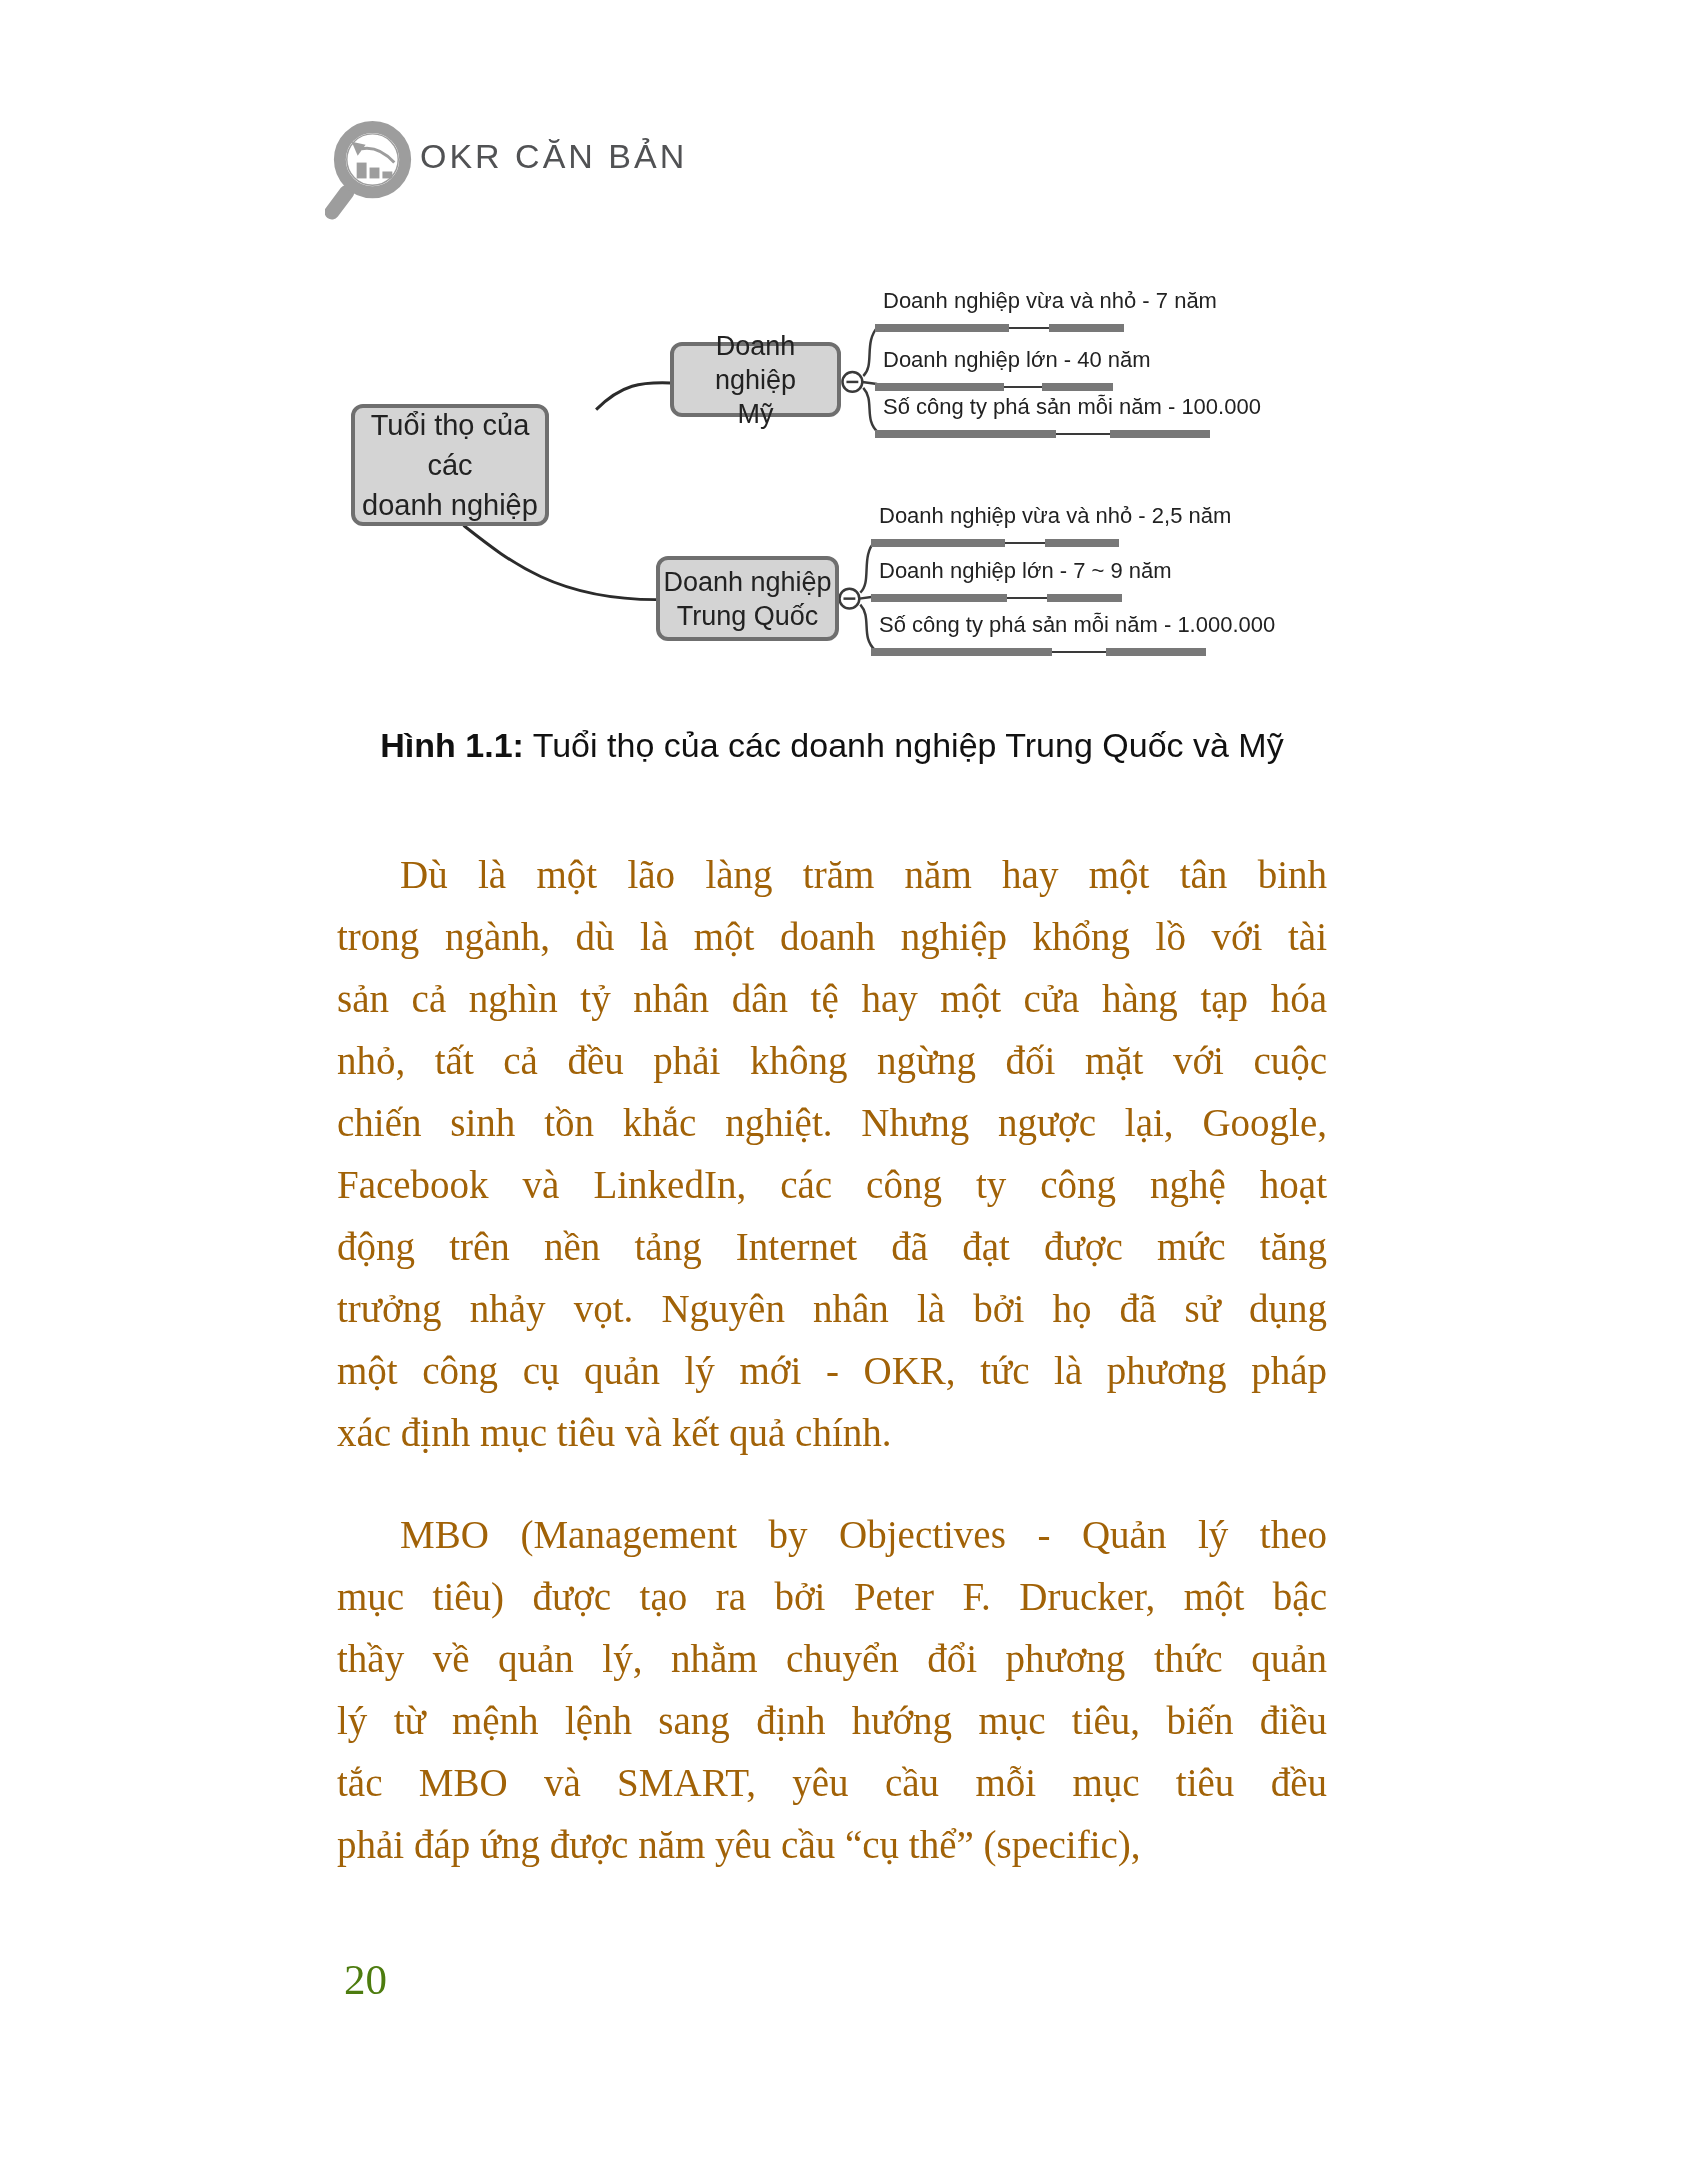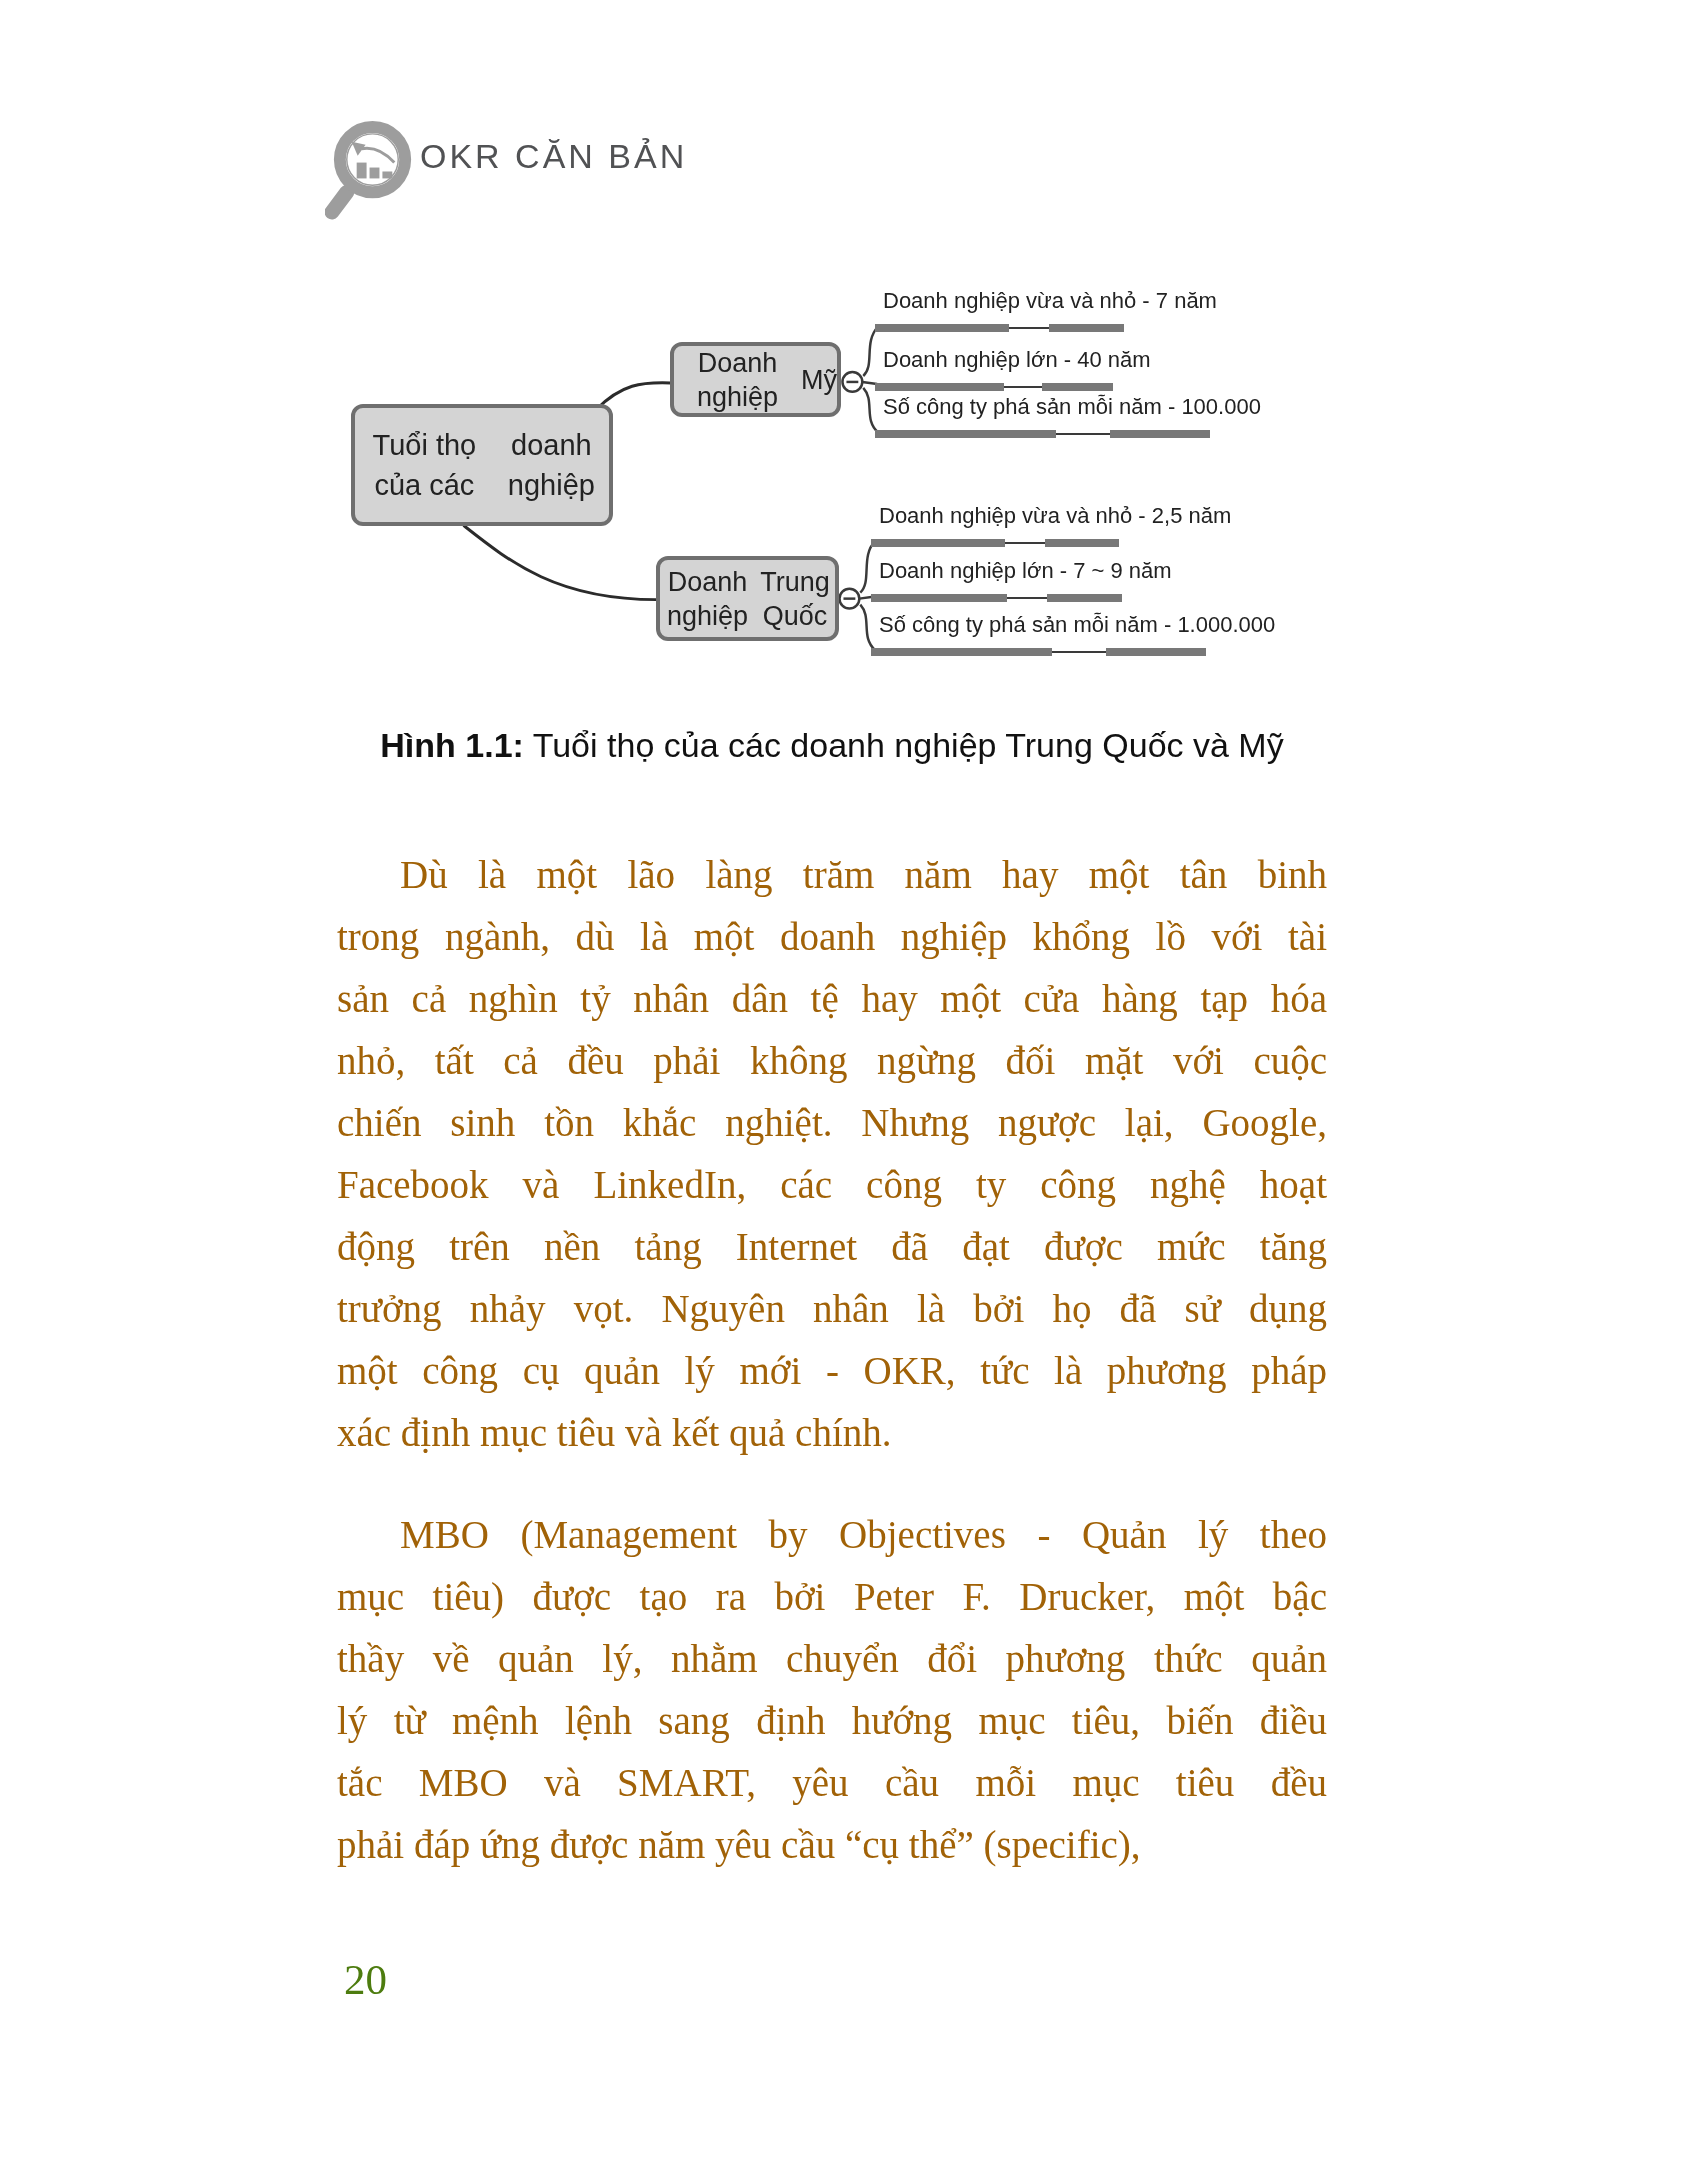--- a/index.html
+++ b/index.html
@@ -7,23 +7,23 @@
         font-family:"Liberation Sans",sans-serif;color:#1b1b1b;}
 
   
   .logo{position:absolute;left:325px;top:115px;width:99px;height:111px;}
   .header-title{position:absolute;left:420px;top:137px;font-size:34px;letter-spacing:3px;
         color:#515254;font-family:"Liberation Sans",sans-serif;}
 
   
   .fig-lines{position:absolute;left:0;top:0;width:1683px;height:752px;}
   .node{position:absolute;background:#d4d4d4;border:4px solid #6f6f6f;border-radius:12px;
-        display:flex;flex-direction:row;align-items:center;justify-content:center;
+        display:flex;flex-direction:column;align-items:center;justify-content:center;
         color:#222;text-align:center;box-sizing:border-box;}
-  .node-root{left:351px;top:404px;width:262px;height:122px;font-size:29px;line-height:40px;}
+  .node-root{left:351px;top:404px;width:198px;height:122px;font-size:29px;line-height:40px;}
   .node-us{left:670px;top:342px;width:171px;height:75px;font-size:27px;line-height:34px;}
   .node-cn{left:656px;top:556px;width:183px;height:85px;font-size:27px;line-height:34px;}
 
   .leaf{position:absolute;left:0;white-space:nowrap;}
   .leaf-label{font-size:22px;line-height:34px;color:#222;padding-left:8px;}
   .leaf-underline{display:flex;align-items:center;height:8px;margin-top:6px;}
   .leaf-underline .sa{height:8px;background:#787878;flex:0 0 54%;}
   .leaf-underline .smid{height:2px;background:#3a3a3a;flex:1;}
   .leaf-underline .sb{height:8px;background:#787878;flex:0 0 30%;}
 

